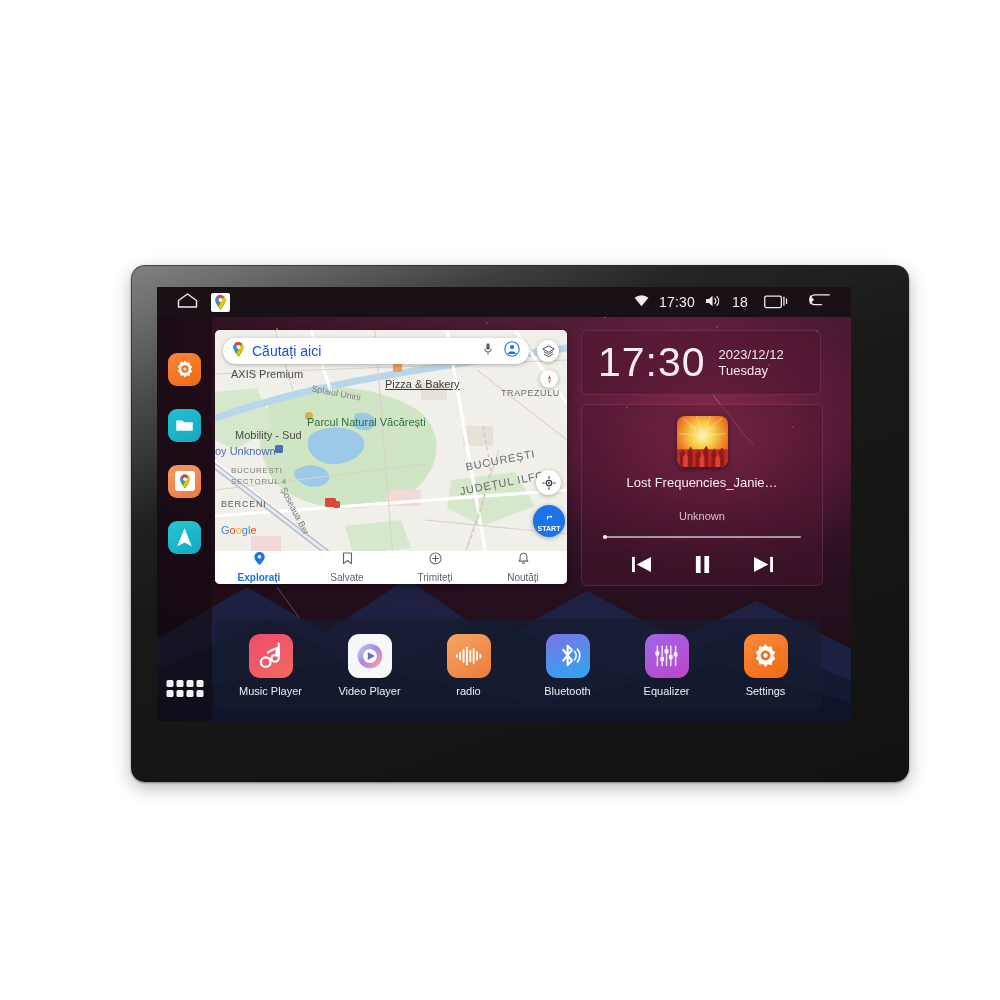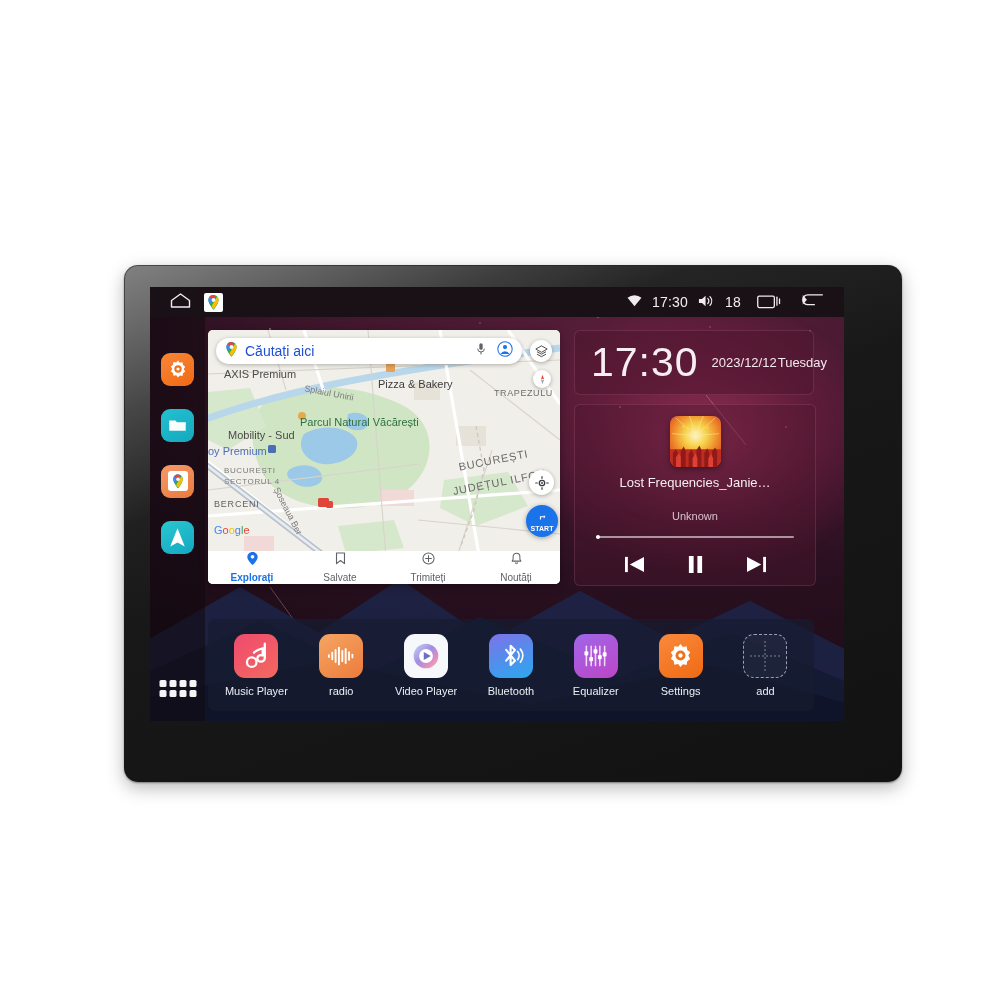--- a/index.html
+++ b/index.html
@@ -6,21 +6,21 @@
   body{
     width:1000px;height:1000px;
     background:#ffffff;
     font-family:"Liberation Sans", sans-serif;
     overflow:hidden;
   }
 
   
   #device{
     position:absolute;
-    left:124px; top:265px;
+    left:131px; top:265px;
     width:746px; height:485px;
     background:linear-gradient(160deg,#4a4a4a 0%,#2a2a2a 18%,#181818 45%,#121212 100%);
     border-radius:14px;
     box-shadow:0 6px 18px rgba(0,0,0,.28), 0 1px 2px rgba(0,0,0,.4);
     padding:16px;
   }
   #device:before{
     content:"";position:absolute;inset:1px;border-radius:13px;
     background:linear-gradient(155deg,rgba(255,255,255,.30),rgba(255,255,255,0) 30%);
     pointer-events:none;
@@ -120,21 +120,21 @@
   .mlbl{position:absolute;white-space:nowrap;pointer-events:none;}
 
   
   #clockw{
     position:absolute;left:424px;top:43px;width:240px;height:65px;
     background:rgba(78,22,48,.55);border:1px solid rgba(255,160,190,.14);
     border-radius:6px;z-index:20;
     display:flex;align-items:center;padding-left:16px;box-sizing:border-box;
   }
   #clock-time{font-size:41px;color:#f6eef2;font-weight:300;letter-spacing:1px;line-height:1;}
-  #clock-right{margin-left:13px;display:flex;flex-direction:row;gap:1px;}
+  #clock-right{margin-left:13px;display:flex;flex-direction:column;gap:1px;}
   #clock-date{font-size:13px;color:#f3e9ee;}
   #clock-day{font-size:13px;color:#f3e9ee;}
 
   #musicw{
     position:absolute;left:424px;top:117px;width:240px;height:180px;
     background:rgba(78,22,48,.40);border:1px solid rgba(255,160,190,.14);
     border-radius:6px;z-index:20;overflow:hidden;
     display:flex;flex-direction:column;align-items:center;
   }
   #album{
@@ -349,25 +349,25 @@
         <rect x="178" y="33" width="9" height="9" rx="1.6" fill="#e7a15a"></rect>
         <rect x="60" y="115" width="8" height="8" rx="1.6" fill="#4a6fb5"></rect>
         <rect x="118" y="171" width="7" height="7" rx="1.5" fill="#e04a3c"></rect>
 
         <rect x="110" y="168" width="11" height="9" rx="1.5" fill="#e0453a"></rect>
       </svg>
 
       <div class="mlbl" style="left:86px;top:8px;font-size:8px;color:#8a8a8a;letter-spacing:1px;">VITAN</div>
       <div class="mlbl" style="left:16px;top:38px;font-size:11px;color:#4a4a4a;">AXIS Premium</div>
       <div class="mlbl" style="left:20px;top:51px;font-size:11px;color:#4a4a4a;margin-top:48px;">Mobility - Sud</div>
-      <div class="mlbl" style="left:170px;top:48px;font-size:11px;color:#3c3c3c;">Pizza &amp; Bakery</div>
+      <div class="mlbl" style="left:170px;top:48px;font-size:11px;color:#3c3c3c;text-decoration:underline;">Pizza &amp; Bakery</div>
       <div class="mlbl" style="left:96px;top:58px;font-size:9px;color:#7c7c7c;transform:rotate(11deg);">Splaiul Unirii</div>
       <div class="mlbl" style="left:92px;top:86px;font-size:11px;color:#2f7040;">Parcul Natural Văcărești</div>
       <div class="mlbl" style="left:286px;top:58px;font-size:9px;color:#6e6e6e;letter-spacing:.6px;">TRAPEZULU</div>
-      <div class="mlbl" style="left:0px;top:115px;font-size:11px;color:#4a6fb5;">oy Premium</div>
+      <div class="mlbl" style="left:0px;top:115px;font-size:11px;color:#4a6fb5;">oy Unknown</div>
       <div class="mlbl" style="left:16px;top:136px;font-size:8px;color:#7a7a7a;letter-spacing:.6px;">BUCUREȘTI</div>
       <div class="mlbl" style="left:16px;top:147px;font-size:8px;color:#7a7a7a;letter-spacing:.6px;">SECTORUL 4</div>
       <div class="mlbl" style="left:6px;top:169px;font-size:9px;color:#5f5f5f;letter-spacing:.8px;">BERCENI</div>
       <div class="mlbl" style="left:54px;top:176px;font-size:9px;color:#7c7c7c;transform:rotate(63deg);">Șoseaua Ber</div>
       <div class="mlbl" style="left:250px;top:124px;font-size:11px;color:#6b6b6b;letter-spacing:.8px;transform:rotate(-11deg);">BUCUREȘTI</div>
       <div class="mlbl" style="left:244px;top:146px;font-size:11px;color:#6b6b6b;letter-spacing:.8px;transform:rotate(-11deg);">JUDEȚUL ILFOV</div>
 
       <div class="mlbl" style="left:6px;top:194px;font-size:11px;">
         <span style="color:#4285f4;">G</span><span style="color:#ea4335;">o</span><span style="color:#fbbc04;">o</span><span style="color:#4285f4;">g</span><span style="color:#34a853;">l</span><span style="color:#ea4335;">e</span>
       </div>
@@ -554,54 +554,54 @@
         <span class="ic" style="background:linear-gradient(145deg,#ef4b6e,#f2695f);">
           <svg width="25" height="27" viewBox="0 0 24 26">
             <path d="M20 1.5 L20 15.5 C20 17.5 18.3 19 16.3 19 C14.3 19 12.8 17.6 12.8 15.8 C12.8 14 14.3 12.6 16.3 12.6 C17 12.6 17.6 12.8 18 13 L18 6 C14 7.2 11 8.8 9.6 10.2" fill="none" stroke="#fff" stroke-width="2.2" stroke-linecap="round" stroke-linejoin="round"></path>
             <circle cx="7.4" cy="19.4" r="4.6" fill="none" stroke="#fff" stroke-width="2.2"></circle>
           </svg>
         </span>
         <span class="nm">Music Player</span>
       </div>
 
       <div class="app">
-        <span class="ic" style="background:linear-gradient(145deg,#f5a663,#ec7b3c);">
-          <svg width="28" height="22" viewBox="0 0 30 22">
-            <g fill="#fff">
-              <rect x="1" y="9" width="2" height="4" rx="1"></rect>
-              <rect x="4.6" y="6.5" width="2" height="9" rx="1"></rect>
-              <rect x="8.2" y="3.5" width="2" height="15" rx="1"></rect>
-              <rect x="11.8" y="1" width="2" height="20" rx="1"></rect>
-              <rect x="15.4" y="4.5" width="2" height="13" rx="1"></rect>
-              <rect x="19" y="2.5" width="2" height="17" rx="1"></rect>
-              <rect x="22.6" y="6" width="2" height="10" rx="1"></rect>
-              <rect x="26.2" y="8.5" width="2" height="5" rx="1"></rect>
-            </g>
-          </svg>
-        </span>
-        <span class="nm">radio</span>
-      </div>
-
-      <div class="app">
         <span class="ic" style="background:#f7f8fb;">
           <svg width="28" height="28" viewBox="0 0 30 30">
             <defs>
               <linearGradient id="vp" x1="0" y1="0" x2="1" y2="1">
                 <stop offset="0%" stop-color="#c9d6f5"></stop>
                   <stop offset="45%" stop-color="#9f8fe0"></stop>
                 <stop offset="75%" stop-color="#e38fc0"></stop>
                   <stop offset="100%" stop-color="#f0c7a6"></stop>
               </linearGradient>
             </defs>
             <circle cx="15" cy="15" r="13.2" fill="url(#vp)"></circle>
             <circle cx="15" cy="15" r="7.4" fill="#fff"></circle>
             <path d="M12.6 10.8 L20.2 15 L12.6 19.2 Z" fill="#6d6fc4"></path>
           </svg>
         </span>
         <span class="nm">Video Player</span>
+      </div>
+
+      <div class="app">
+        <span class="ic" style="background:linear-gradient(145deg,#f5a663,#ec7b3c);">
+          <svg width="28" height="22" viewBox="0 0 30 22">
+            <g fill="#fff">
+              <rect x="1" y="9" width="2" height="4" rx="1"></rect>
+              <rect x="4.6" y="6.5" width="2" height="9" rx="1"></rect>
+              <rect x="8.2" y="3.5" width="2" height="15" rx="1"></rect>
+              <rect x="11.8" y="1" width="2" height="20" rx="1"></rect>
+              <rect x="15.4" y="4.5" width="2" height="13" rx="1"></rect>
+              <rect x="19" y="2.5" width="2" height="17" rx="1"></rect>
+              <rect x="22.6" y="6" width="2" height="10" rx="1"></rect>
+              <rect x="26.2" y="8.5" width="2" height="5" rx="1"></rect>
+            </g>
+          </svg>
+        </span>
+        <span class="nm">radio</span>
       </div>
 
       <div class="app">
         <span class="ic" style="background:linear-gradient(160deg,#7d73e8,#2aa8ef);">
           <svg width="26" height="27" viewBox="0 0 26 26">
             <path d="M8.2 7.4 L17 18.2 L12.6 22.4 L12.6 3.2 L17 7.4 L8.2 18.2" fill="none" stroke="#fff" stroke-width="2.1" stroke-linejoin="round" stroke-linecap="round"></path>
             <path d="M19.6 9a6.4 6.4 0 0 1 0 8.2" fill="none" stroke="#fff" stroke-width="1.7" stroke-linecap="round"></path>
             <path d="M22.4 6.6a10 10 0 0 1 0 13" fill="none" stroke="#fff" stroke-width="1.7" stroke-linecap="round"></path>
           </svg>
         </span>
@@ -634,25 +634,16 @@
         <span class="ic" style="background:linear-gradient(150deg,#fa8a3c,#ef6a14);">
           <svg width="27" height="27" viewBox="0 0 24 24">
             <path fill="#fff" d="M12 1.8l2.1 2.6 3.3-.6.6 3.3 2.6 2.1-1.7 2.9 1.7 2.9-2.6 2.1-.6 3.3-3.3-.6L12 22.2 9.9 19.6l-3.3.6-.6-3.3-2.6-2.1L5.1 12 3.4 9.1l2.6-2.1.6-3.3 3.3.6z"></path>
             <circle cx="12" cy="12" r="4.4" fill="#f1711b"></circle>
             <circle cx="12" cy="12" r="1.9" fill="#fff"></circle>
           </svg>
         </span>
         <span class="nm">Settings</span>
       </div>
 
-      <div class="app">
-        <span class="ic ic-add">
-          <svg width="40" height="40" viewBox="0 0 40 40">
-            <path d="M20 5 L20 35" stroke="#7d8599" stroke-width="1" stroke-dasharray="2 2"></path>
-            <path d="M5 20 L35 20" stroke="#7d8599" stroke-width="1" stroke-dasharray="2 2"></path>
-          </svg>
-        </span>
-        <span class="nm">add</span>
-      </div>
     </div>
 
   </div>
 </div>
 
 </body></html>

